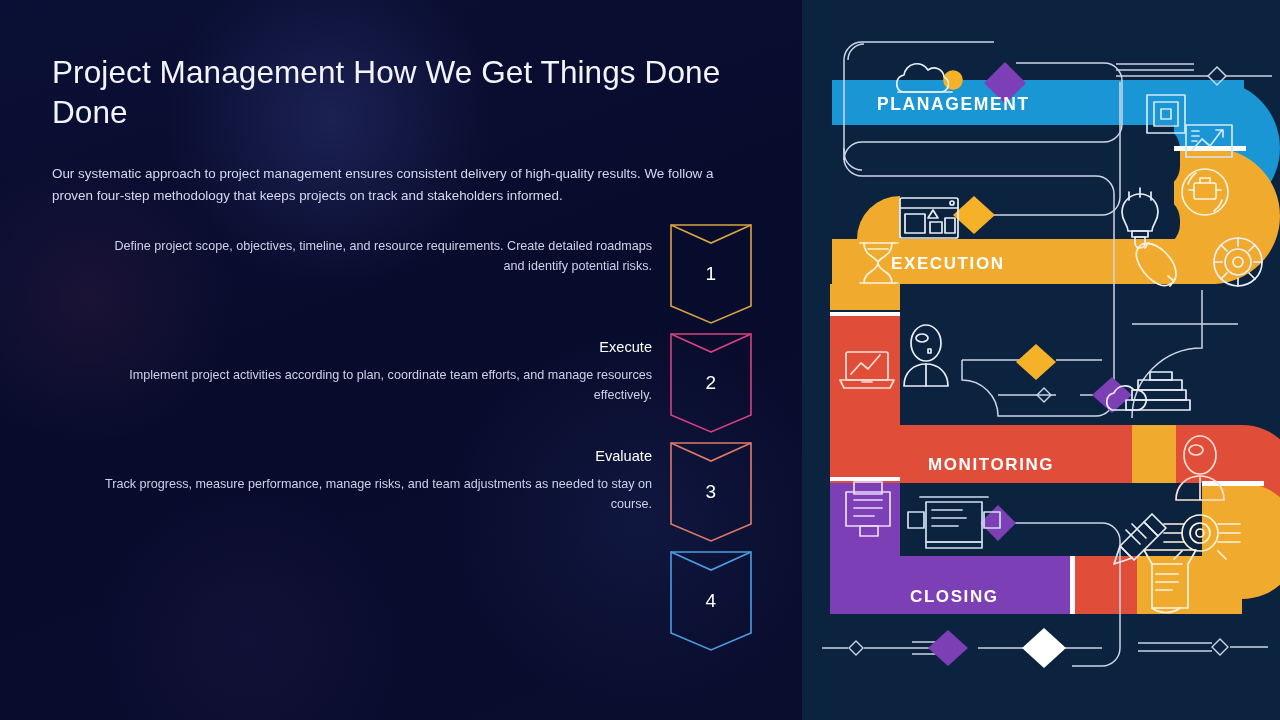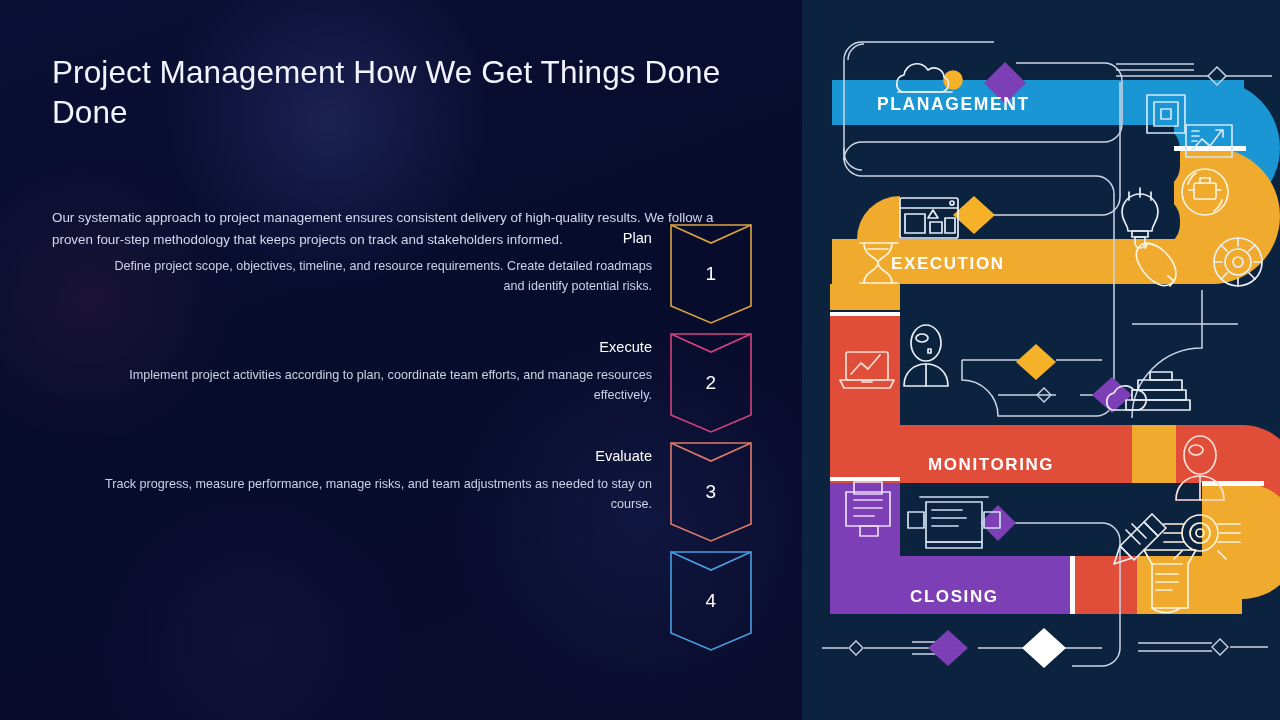--- a/index.html
+++ b/index.html
@@ -22,21 +22,21 @@
     overflow:hidden;
   }
 
   #page-title {
     position:absolute; left:52px; top:52px; width:700px;
     color:#f2f4ff; font-size:31.5px; font-weight:400; line-height:1.28;
     letter-spacing:.1px;
   }
   #page-subtitle {
     position:absolute; left:52px; top:163px; width:680px;
-    color:#d4d9ee; font-size:13.4px; font-weight:400; line-height:1.62;margin-top:44px;
+    color:#d4d9ee; font-size:13.4px; font-weight:400; line-height:1.62;
   }
 
   
   #steps { position:absolute; left:52px; top:228px; width:710px; }
   .step-row { position:relative; height:109px; }
   .step-text { position:absolute; right:110px; top:0; width:560px; text-align:right; }
   .step-title { color:#ffffff; font-size:14.6px; font-weight:400; line-height:1.4; }
   .step-desc  { color:#ccd2e8; font-size:12.6px; font-weight:400; line-height:1.58; margin-top:9px; }
 
   .chevron-wrap { position:absolute; right:10px; top:-4px; width:82px; height:100px; }
@@ -66,21 +66,20 @@
 
   <div id="left-panel">
 
     <h1 id="page-title">Project Management How We Get Things Done Done</h1>
     <p id="page-subtitle">Our systematic approach to project management ensures consistent delivery of high-quality results. We follow a proven four-step methodology that keeps projects on track and stakeholders informed.</p>
 
     <div id="steps">
 
       <div class="step-row">
         <div class="step-text">
-          <div class="step-title">Plan</div>
           <div class="step-desc">Define project scope, objectives, timeline, and resource requirements. Create detailed roadmaps and identify potential risks.</div>
         </div>
         <div class="chevron-wrap">
           <svg viewBox="0 0 82 100">
             <polygon points="1,1 81,1 81,82 41,99 1,82" fill="none" stroke="#d9a441" stroke-width="1.6"></polygon>
             <polyline points="1,1 41,19 81,1" fill="none" stroke="#d9a441" stroke-width="1.6"></polyline>
           </svg>
           <div class="step-num">1</div>
         </div>
       </div>

